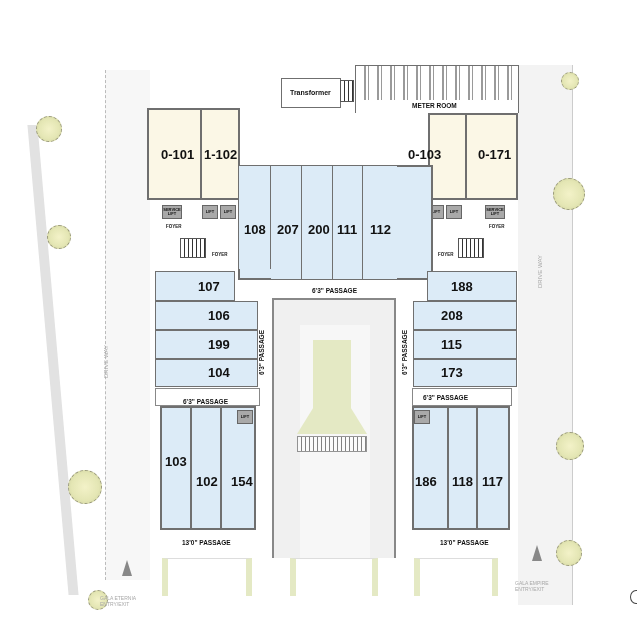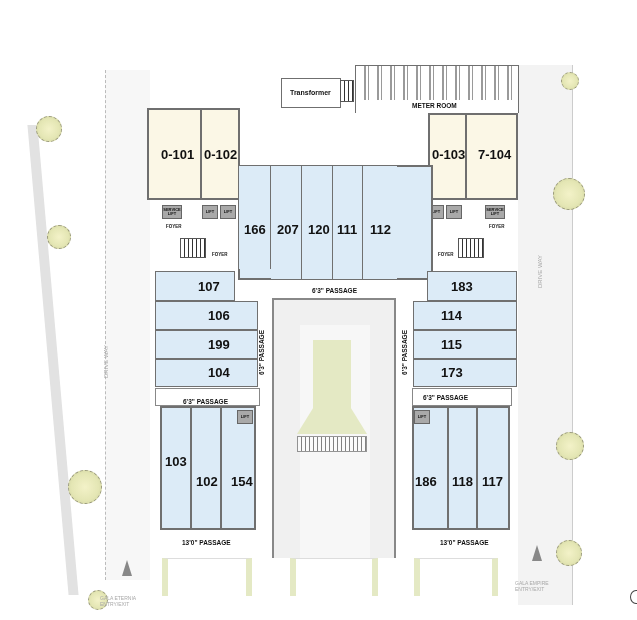--- a/index.html
+++ b/index.html
@@ -43,61 +43,61 @@
   <span class="label" style="font-size:7px;left:8px;top:10px;">Transformer</span>
 </div>
 <div class="abs stair" style="left:340px;top:80px;width:14px;height:22px;"></div>
 <div class="abs wall meter-stripes" style="left:355px;top:65px;width:164px;height:48px;border-width:1.5px;"></div>
 <div class="abs" style="left:355px;top:100px;width:164px;height:13px;background:#fff;border-left:1.5px solid #6f6f6f;border-right:1.5px solid #6f6f6f;"></div>
 <span class="label" style="font-size:6.5px;left:412px;top:102px;">METER ROOM</span>
 
 <div class="abs wall office" style="left:147px;top:108px;width:56px;height:92px;"></div>
 <div class="abs wall office" style="left:200px;top:108px;width:40px;height:92px;"></div>
 <span class="label big" style="left:161px;top:147px;">0-101</span>
-<span class="label big" style="left:204px;top:147px;">0-102</span>
+<span class="label big" style="left:204px;top:147px;">1-102</span>
 <div class="abs lift" style="left:162px;top:205px;width:20px;height:14px;">
     <span>SERVICE LIFT</span>
   </div>
 <div class="abs lift" style="left:202px;top:205px;width:16px;height:14px;">
     <span>LIFT</span>
   </div>
 <div class="abs lift" style="left:220px;top:205px;width:16px;height:14px;">
     <span>LIFT</span>
   </div>
 <span class="abs small" style="left:166px;top:224px;font-size:4.5px;">FOYER</span>
 <div class="abs stair" style="left:180px;top:238px;width:26px;height:20px;"></div>
 <span class="abs small" style="left:212px;top:252px;font-size:4.5px;">FOYER</span>
 
 <div class="abs wall office" style="left:428px;top:113px;width:40px;height:87px;"></div>
 <div class="abs wall office" style="left:465px;top:113px;width:53px;height:87px;"></div>
-<span class="label big" style="left:432px;top:147px;">0-103</span>
-<span class="label big" style="left:478px;top:147px;">7-104</span>
+<span class="label big" style="left:408px;top:147px;">0-103</span>
+<span class="label big" style="left:478px;top:147px;">0-171</span>
 <div class="abs lift" style="left:428px;top:205px;width:16px;height:14px;">
     <span>LIFT</span>
   </div>
 <div class="abs lift" style="left:446px;top:205px;width:16px;height:14px;">
     <span>LIFT</span>
   </div>
 <div class="abs lift" style="left:485px;top:205px;width:20px;height:14px;">
     <span>SERVICE LIFT</span>
   </div>
 <span class="abs small" style="left:489px;top:224px;font-size:4.5px;">FOYER</span>
 <div class="abs stair" style="left:458px;top:238px;width:26px;height:20px;"></div>
 <span class="abs small" style="left:438px;top:252px;font-size:4.5px;">FOYER</span>
 <div class="abs stairh" style="left:398px;top:232px;width:28px;height:40px;"></div>
 
 <div class="abs" style="left:238px;top:165px;width:195px;height:115px;border:2px solid #6f6f6f;background:#dcebf7;"></div>
 <div class="abs shop" style="left:239px;top:166px;width:32px;height:103px;border-width:0 1.5px 0 0;"></div>
 <div class="abs shop" style="left:271px;top:166px;width:31px;height:113px;border-width:0 1.5px 0 0;"></div>
 <div class="abs shop" style="left:302px;top:166px;width:31px;height:113px;border-width:0 1.5px 0 0;"></div>
 <div class="abs shop" style="left:333px;top:166px;width:30px;height:113px;border-width:0 1.5px 0 0;"></div>
 <div class="abs shop" style="left:363px;top:166px;width:34px;height:113px;border-width:0;"></div>
-<span class="label big" style="left:244px;top:222px;">166</span>
+<span class="label big" style="left:244px;top:222px;">108</span>
 <span class="label big" style="left:277px;top:222px;">207</span>
-<span class="label big" style="left:308px;top:222px;">120</span>
+<span class="label big" style="left:308px;top:222px;">200</span>
 <span class="label big" style="left:337px;top:222px;">111</span>
 <span class="label big" style="left:370px;top:222px;">112</span>
 
 <div class="abs" style="left:240px;top:280px;width:170px;height:18px;background:#fff;"></div>
 <span class="pass" style="left:312px;top:287px;">6'3" PASSAGE</span>
 
 <div class="abs shop" style="left:155px;top:271px;width:80px;height:30px;"></div>
 <div class="abs shop" style="left:155px;top:301px;width:103px;height:29px;"></div>
 <div class="abs shop" style="left:155px;top:330px;width:103px;height:29px;"></div>
 <div class="abs shop" style="left:155px;top:359px;width:103px;height:28px;"></div>
@@ -106,22 +106,22 @@
 <span class="label big" style="left:208px;top:337px;">199</span>
 <span class="label big" style="left:208px;top:365px;">104</span>
 <span class="pass vtext" style="left:258px;top:330px;">6'3" PASSAGE</span>
 <div class="abs" style="left:155px;top:388px;width:105px;height:18px;background:#fff;border:1px solid #888;"></div>
 <span class="pass" style="left:183px;top:398px;">6'3" PASSAGE</span>
 
 <div class="abs shop" style="left:427px;top:271px;width:90px;height:30px;"></div>
 <div class="abs shop" style="left:413px;top:301px;width:104px;height:29px;"></div>
 <div class="abs shop" style="left:413px;top:330px;width:104px;height:29px;"></div>
 <div class="abs shop" style="left:413px;top:359px;width:104px;height:28px;"></div>
-<span class="label big" style="left:451px;top:279px;">183</span>
-<span class="label big" style="left:441px;top:308px;">114</span>
+<span class="label big" style="left:451px;top:279px;">188</span>
+<span class="label big" style="left:441px;top:308px;">208</span>
 <span class="label big" style="left:441px;top:337px;">115</span>
 <span class="label big" style="left:441px;top:365px;">173</span>
 <span class="pass vtext" style="left:401px;top:330px;">6'3" PASSAGE</span>
 <div class="abs" style="left:412px;top:388px;width:100px;height:18px;background:#fff;border:1px solid #888;"></div>
 <span class="pass" style="left:423px;top:394px;">6'3" PASSAGE</span>
 
 <div class="abs" style="left:272px;top:298px;width:124px;height:260px;background:#f0f0f0;border:2px solid #888;border-bottom:none;"></div>
 <div class="abs" style="left:300px;top:325px;width:70px;height:235px;background:#f7f7f7;"></div>
 <div class="abs" style="left:313px;top:340px;width:38px;height:70px;background:#e4e9c4;"></div>
 <div class="abs" style="left:297px;top:408px;width:70px;height:26px;background:#e4e9c4;clip-path:polygon(23% 0,77% 0,100% 100%,0 100%);"></div>

